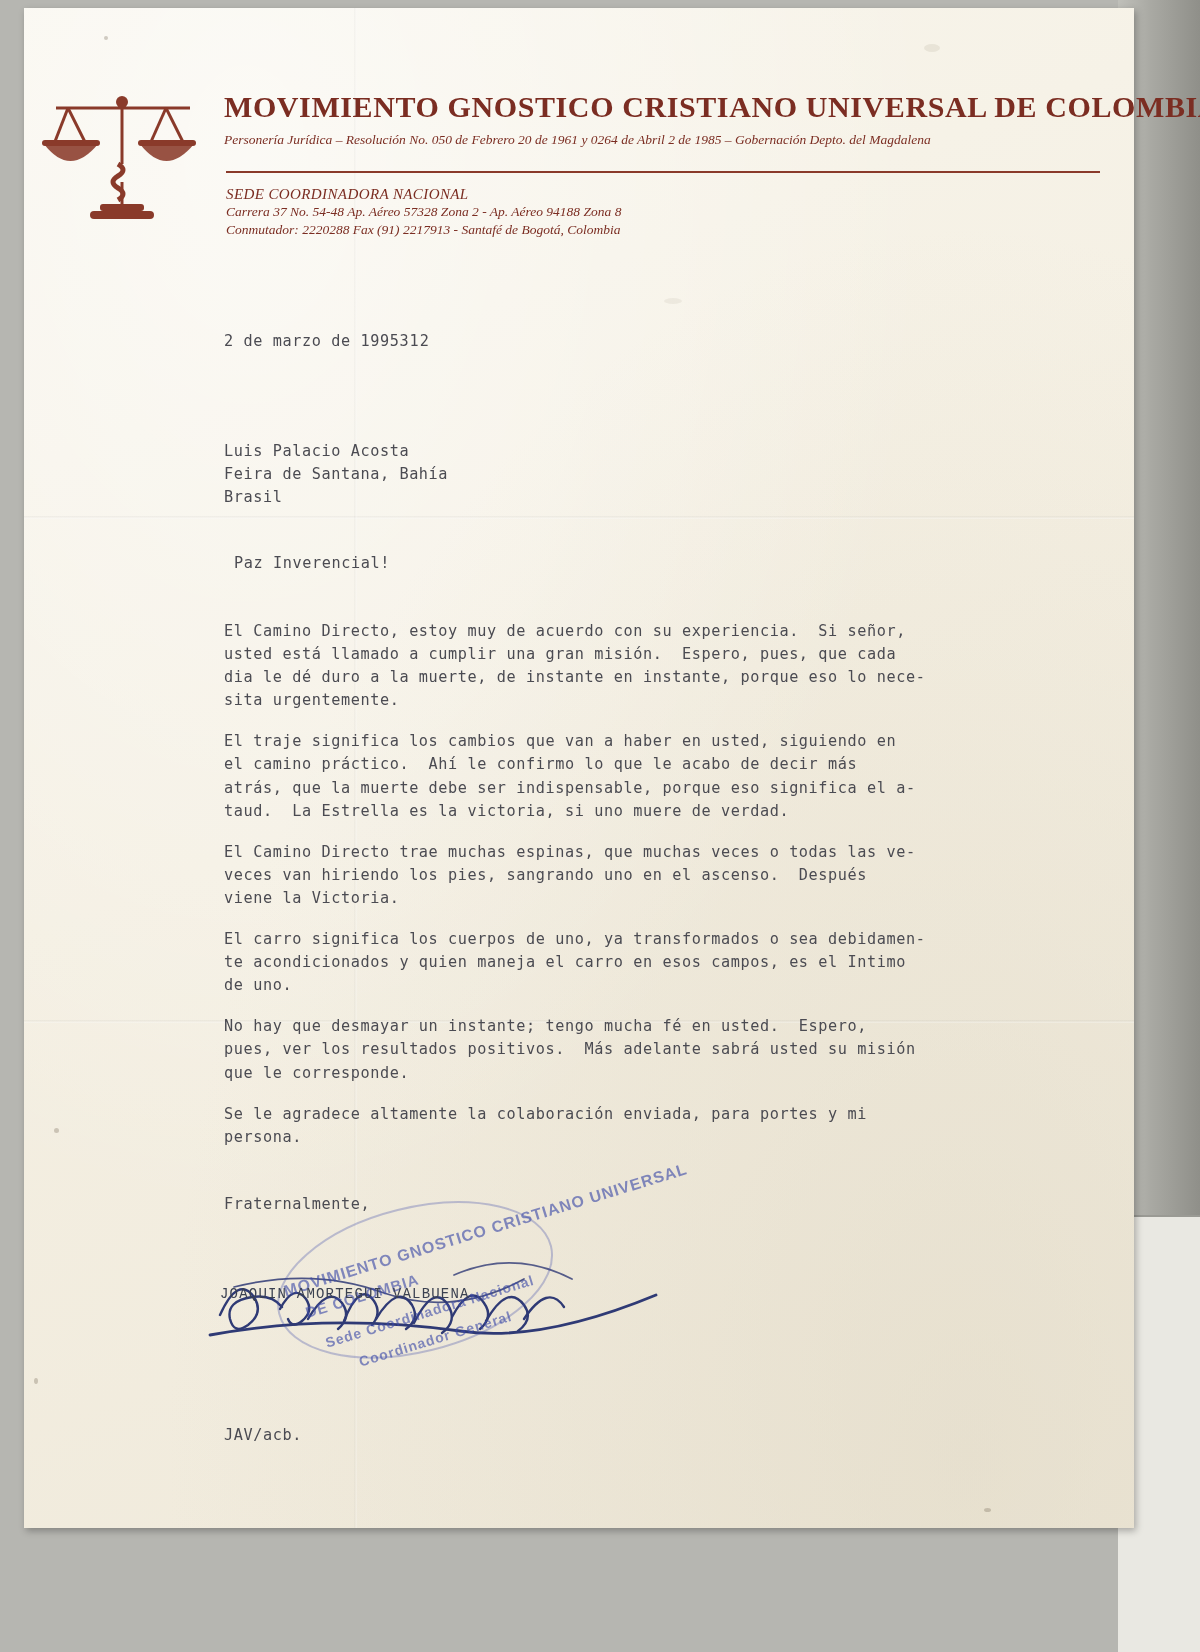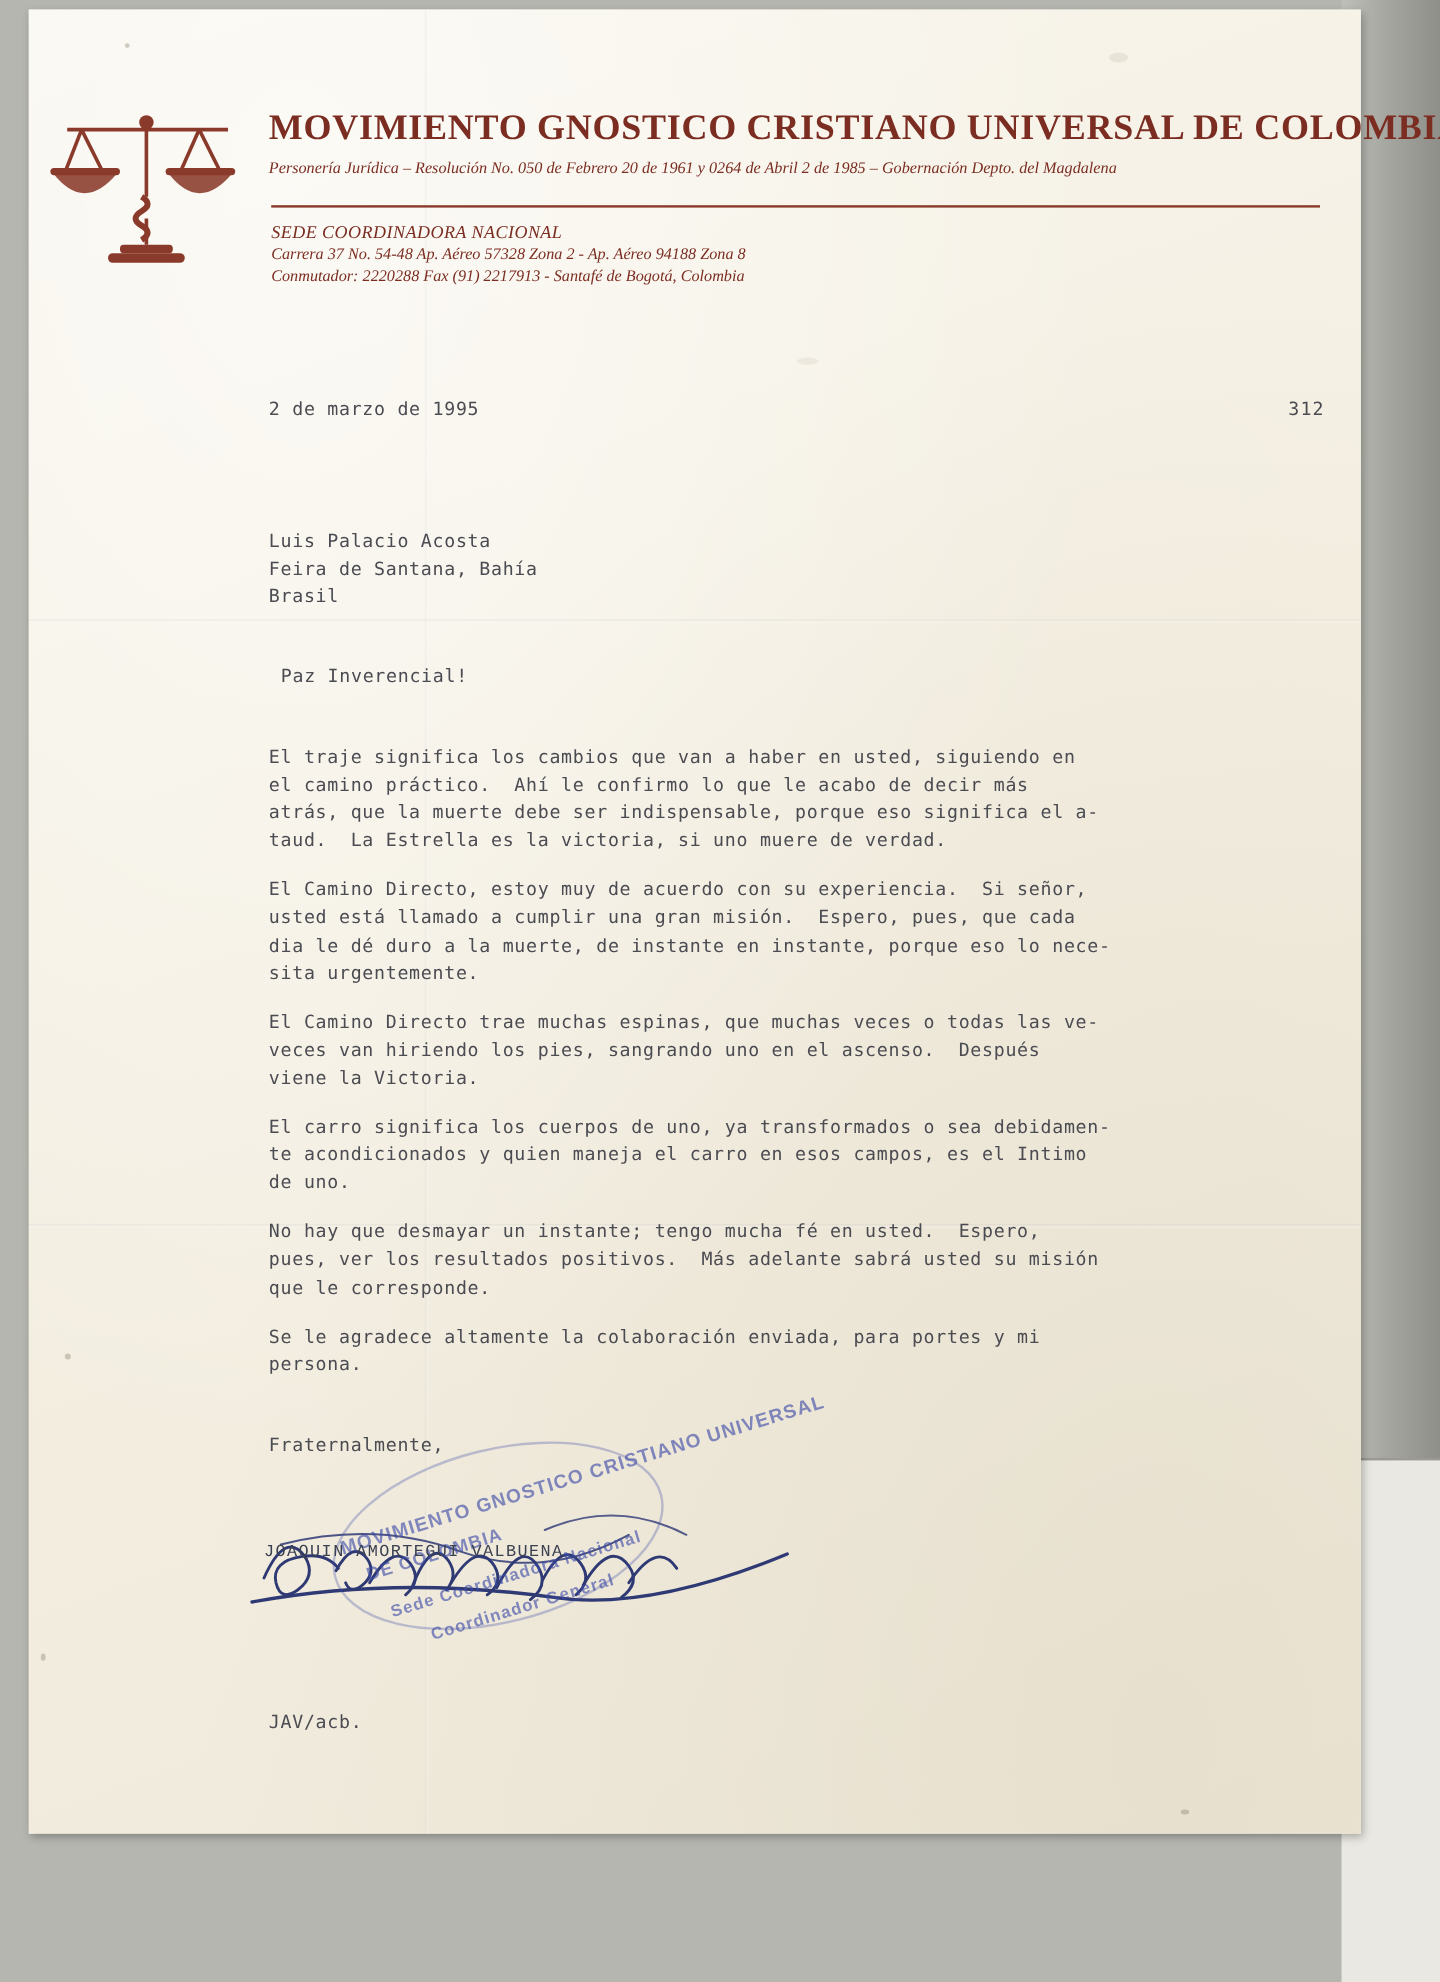--- a/index.html
+++ b/index.html
@@ -136,21 +136,21 @@
     letter-spacing: 0.6px;
     line-height: 1.52;
     white-space: pre-wrap;
   }
   .date-row {
     position: absolute;
     left: 200px;
     top: 322px;
     width: 880px;
     display: flex;
-    justify-content: space-between;
+    justify-content: flex-start;
     align-items: baseline;
   }
   .doc-number { letter-spacing: 1px; }
   .recipient {
     position: absolute;
     left: 200px;
     top: 432px;
   }
   .salutation {
     position: absolute;
@@ -291,28 +291,28 @@
       <div class="typed doc-number">312</div>
     </div>
 
     <div class="typed recipient">Luis Palacio Acosta
 Feira de Santana, Bahía
 Brasil</div>
 
     <div class="typed salutation">Paz Inverencial!</div>
 
     <div class="body-text">
+      <div class="typed para">El Camino Directo, estoy muy de acuerdo con su experiencia.  Si señor,
+usted está llamado a cumplir una gran misión.  Espero, pues, que cada
+dia le dé duro a la muerte, de instante en instante, porque eso lo nece-
+sita urgentemente.</div>
       <div class="typed para">El traje significa los cambios que van a haber en usted, siguiendo en
 el camino práctico.  Ahí le confirmo lo que le acabo de decir más
 atrás, que la muerte debe ser indispensable, porque eso significa el a-
 taud.  La Estrella es la victoria, si uno muere de verdad.</div>
-      <div class="typed para">El Camino Directo, estoy muy de acuerdo con su experiencia.  Si señor,
-usted está llamado a cumplir una gran misión.  Espero, pues, que cada
-dia le dé duro a la muerte, de instante en instante, porque eso lo nece-
-sita urgentemente.</div>
       <div class="typed para">El Camino Directo trae muchas espinas, que muchas veces o todas las ve-
 veces van hiriendo los pies, sangrando uno en el ascenso.  Después
 viene la Victoria.</div>
       <div class="typed para">El carro significa los cuerpos de uno, ya transformados o sea debidamen-
 te acondicionados y quien maneja el carro en esos campos, es el Intimo
 de uno.</div>
       <div class="typed para">No hay que desmayar un instante; tengo mucha fé en usted.  Espero,
 pues, ver los resultados positivos.  Más adelante sabrá usted su misión
 que le corresponde.</div>
       <div class="typed para">Se le agradece altamente la colaboración enviada, para portes y mi

